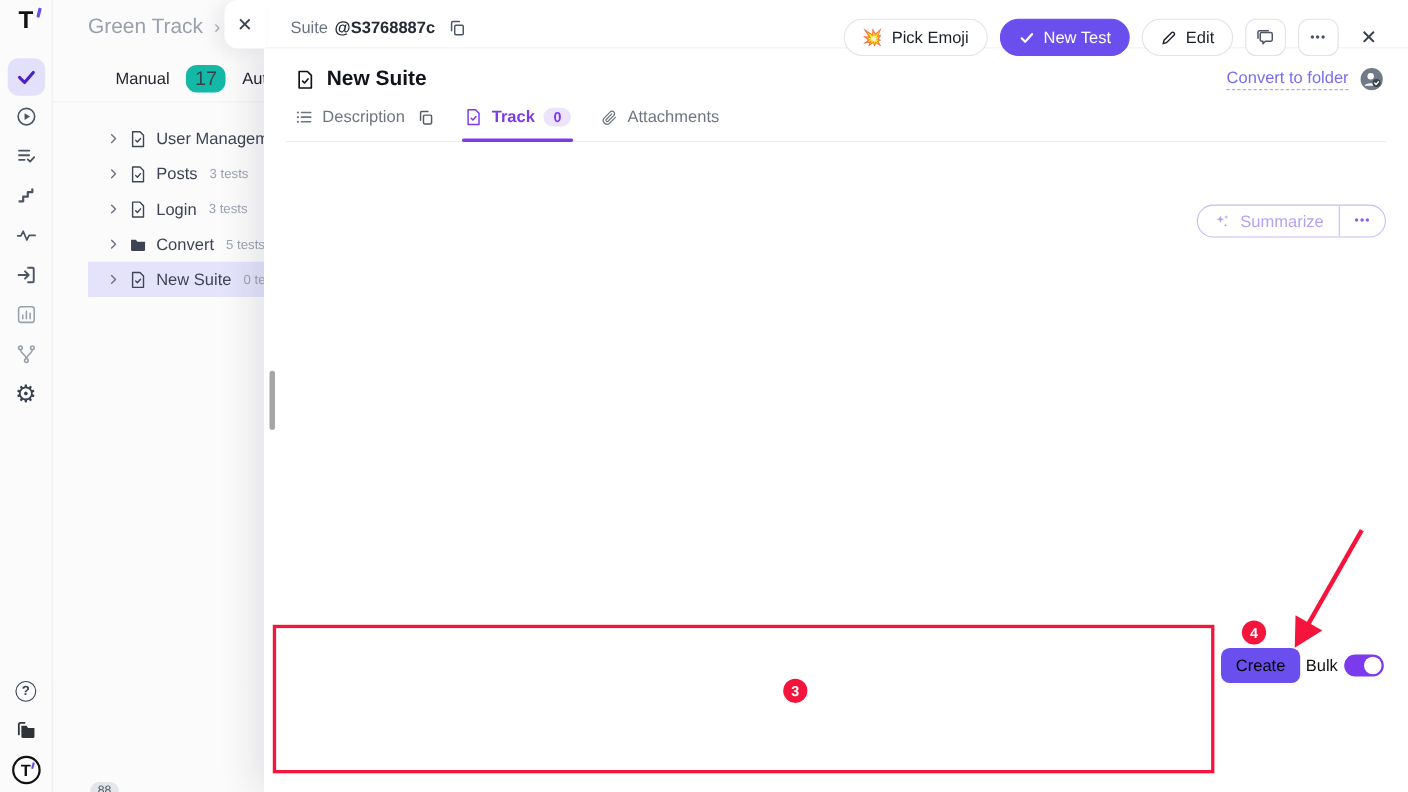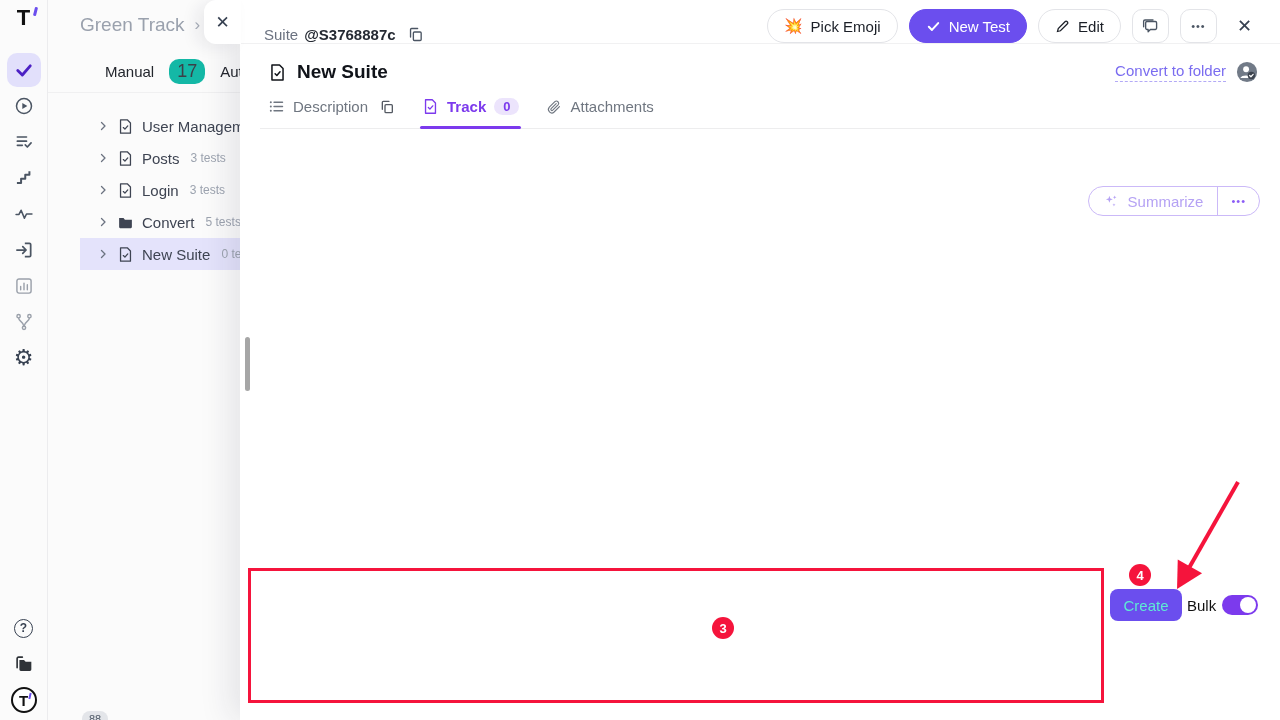--- a/index.html
+++ b/index.html
@@ -38,21 +38,21 @@
   .tree-items{padding-top:17px}
   .titem{height:32px;display:flex;align-items:center;gap:8px;margin-left:32px;padding-left:17px;font-size:15px;color:var(--tree-ink);white-space:nowrap;cursor:pointer}
   .titem.selected{background:#e4e3fb}
   .titem .cnt{font-size:12px;color:#9ca3af;margin-left:3px}
   .titem svg{flex:none}
   .bottom-badge{position:absolute;left:34px;top:711px;width:26px;height:16px;background:#e3e5e9;border-radius:8px;font-size:11px;color:#4b5563;display:flex;align-items:center;justify-content:center}
 
   
   .panel{position:absolute;left:240px;top:0;width:1040px;height:720px;background:#fff;box-shadow:-10px 0 30px rgba(30,30,60,.10);z-index:10}
   .panel-close{position:absolute;left:-36px;top:0;width:37px;height:44px;background:#fff;border:none;border-radius:12px 0 0 12px;display:flex;align-items:center;justify-content:center;font-size:17px;color:#374151;cursor:pointer;box-shadow:-8px 3px 16px rgba(30,30,60,.07)}
-  .panel-top{height:44px;display:flex;align-items:flex-end;padding:17px 22px 0 24px;border-bottom:1px solid #f1f1f2}
+  .panel-top{height:44px;display:flex;align-items:flex-start;padding:17px 22px 0 24px;border-bottom:1px solid #f1f1f2}
   .suite-label{font-size:15px;color:#6b7280;margin-right:6px}
   .suite-id{font-size:15px;font-weight:700;color:#252a33}
   .copy-btn{margin-left:11px;color:#4b5563;background:none;border:none;padding:0;cursor:pointer;display:flex}
   .top-actions{margin-left:auto;display:flex;align-items:center;gap:11px}
   .btn{height:34px;border-radius:17px;border:1px solid #e3e4e8;background:#fff;display:inline-flex;align-items:center;gap:8px;padding:0 16px;font-size:15px;color:#1b1f27;font-family:inherit;cursor:pointer}
   .btn-primary{background:var(--primary);border-color:var(--primary);color:#fff;font-weight:500}
   .icon-btn{width:37px;height:34px;border-radius:10px;border:1px solid #e3e4e8;background:#fff;display:flex;align-items:center;justify-content:center;color:#4b5563;cursor:pointer}
   .dots{font-size:11px;letter-spacing:1px;color:#4b5563}
   .plain-x{border:none;background:none;font-size:18px;color:#374151;margin-left:3px;cursor:pointer}
 
@@ -68,21 +68,21 @@
   .tab .tab-copy{display:flex;color:#555a63;margin-left:3px;cursor:pointer}
   .badge0{background:#ece4fc;color:var(--accent);font-size:13px;font-weight:600;padding:1px 9px;border-radius:10px}
 
   .summarize{position:absolute;top:186px;right:20px;height:30px;display:flex;align-items:stretch;border:1px solid #cbb9f8;border-radius:16px;overflow:hidden;background:#fff;cursor:pointer}
   .sum-main{display:flex;align-items:center;gap:8px;padding:0 14px;color:#b5a2f4;font-size:15px}
   .sum-more{display:flex;align-items:center;padding:0 13px;border-left:1px solid #cbb9f8;color:#8b5cf6;font-size:11px;letter-spacing:1px;cursor:pointer}
 
   
   .red-rect{position:absolute;left:8px;top:568px;width:856px;height:135px;border:3px solid var(--red);pointer-events:none}
   .bulk-textarea{position:absolute;left:30px;top:588px;width:828px;height:88px;border:1px solid #d6d7db;border-radius:8px;padding:8px 13px;font:14px/18px "Liberation Sans",sans-serif;color:#24262b;resize:none;overflow:hidden;background:#fff;outline:none}
-  .create-btn{position:absolute;left:870px;top:589px;width:72px;height:32px;background:var(--primary);border:none;border-radius:8px;color:#5eead4;font-size:15px;font-family:inherit;cursor:pointer}
+  .create-btn{position:absolute;left:870px;top:589px;width:72px;height:32px;background:var(--primary);border:none;border-radius:8px;color:#000000;font-size:15px;font-family:inherit;cursor:pointer}
   .bulk-label{position:absolute;left:947px;top:597px;font-size:15px;color:#111}
   .toggle{position:absolute;left:982px;top:595px;width:36px;height:20px;border-radius:10px;background:var(--accent);cursor:pointer}
   .toggle .knob{position:absolute;right:2px;top:2px;width:16px;height:16px;border-radius:50%;background:#fff}
 
   .step-badge{position:absolute;width:22px;height:22px;border-radius:50%;background:var(--red);color:#fff;font-size:13px;font-weight:700;display:flex;align-items:center;justify-content:center;pointer-events:none}
   .badge3{left:472px;top:617px}
   .badge4{left:889px;top:564px}
   .arrow-svg{position:absolute;left:905px;top:468px;width:115px;height:130px;pointer-events:none}
 
   .scroll-thumb{position:absolute;left:245px;top:337px;width:5px;height:54px;background:#a6a6a6;border-radius:3px;z-index:20;cursor:grab}

